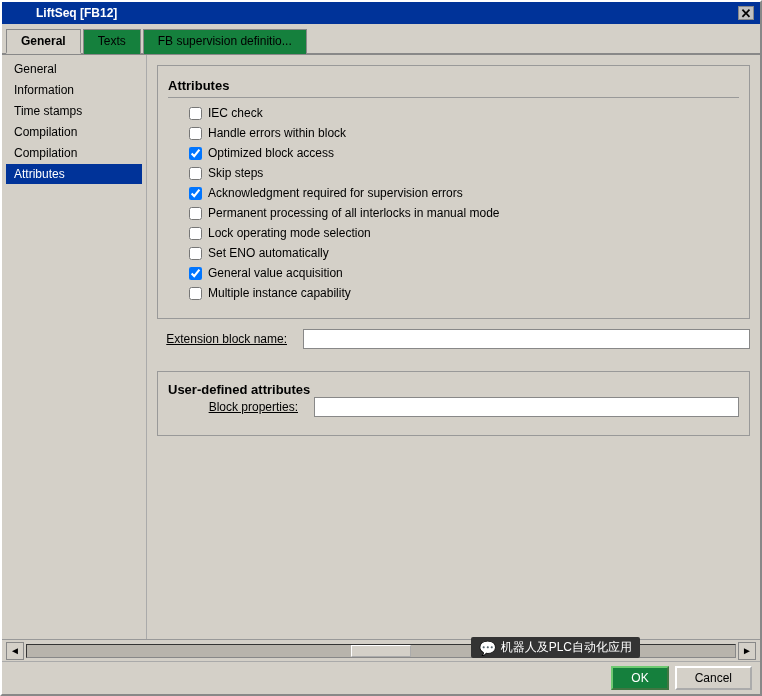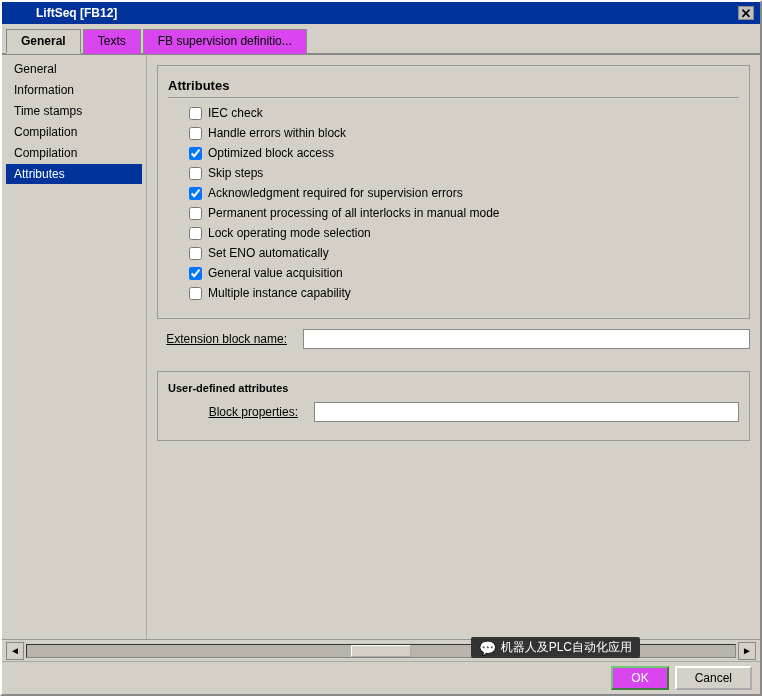--- a/index.html
+++ b/index.html
@@ -51,21 +51,21 @@
 
     .tabs-bar {
       display: flex;
       background: #d4d0c8;
       padding: 4px 4px 0 4px;
       border-bottom: 2px solid #888;
     }
 
     .tab {
       padding: 4px 14px;
-      background: #d946ef;
+      background: #15803d;
       border: 1px solid #888;
       border-bottom: none;
       cursor: pointer;
       margin-right: 2px;
       position: relative;
       bottom: -1px;
     }
 
     .tab.active {
       background: #d4d0c8;
@@ -164,22 +164,21 @@
 
     .section-user-attrs {
       background: #d4d0c8;
       border: 1px solid #999;
       padding: 10px;
       margin-top: 4px;
     }
 
     .section-user-title {
       font-weight: bold;
-      font-size: 11px;
-      margin-bottom: 8px;
+      font-size: 13px;
     }
 
     .bottom-bar {
       display: flex;
       justify-content: flex-end;
       align-items: center;
       padding: 4px 8px;
       background: #d4d0c8;
       border-top: 1px solid #aaa;
       gap: 6px;
@@ -188,21 +187,21 @@
     .btn {
       padding: 3px 18px;
       border: 2px outset #fff;
       background: #d4d0c8;
       cursor: pointer;
       font-size: 12px;
       height: 24px;
     }
 
     .btn-ok {
-      background: #d946ef;
+      background: #15803d;
       color: #fff;
       border: 2px outset #6eca72;
     }
 
     .btn-cancel {
       background: #d4d0c8;
     }
 
     .scrollbar-area {
       display: flex;

